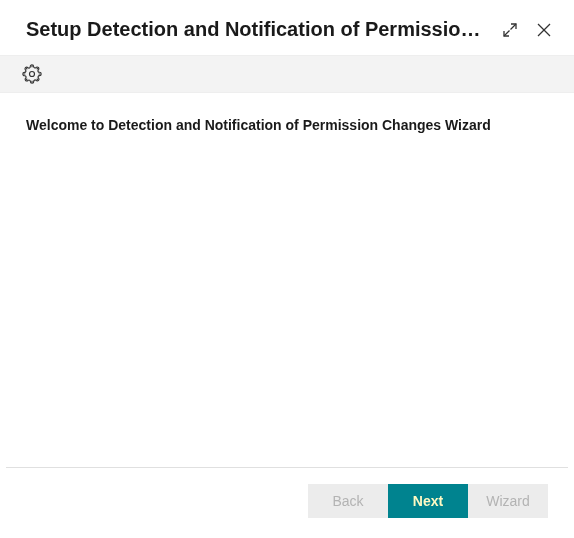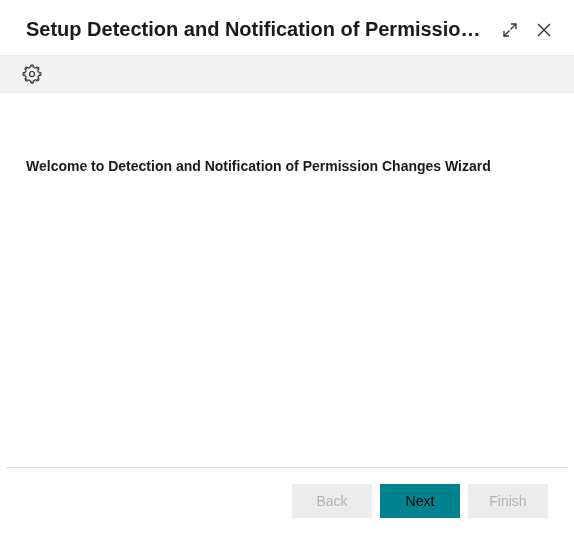--- a/index.html
+++ b/index.html
@@ -68,52 +68,51 @@
     }
     .content {
       flex: 1;
       padding: 24px 26px;
     }
     .section-heading {
       font-size: 14px;
       font-weight: 600;
       color: #1a1a1a;
       margin-bottom: 6px;
-      margin-top: 41px;
     }
     .section-text {
       font-size: 14px;
       color: #555;
       margin-bottom: 38px;
     }
     .footer {
       padding: 16px 20px 20px 20px;
       border-top: 1px solid #e0e0e0;
       display: flex;
       justify-content: flex-end;
-      gap: 8px;
+      gap: 0;
       margin: 0 6px;
     }
     .btn {
       min-width: 80px;
       height: 34px;
       border: none;
       font-size: 14px;
       font-family: inherit;
       cursor: pointer;
       padding: 0 18px;
     }
     .btn-secondary {
       background: #ececec;
       color: #b3b3b3;
     }
     .btn-primary {
       background: #00838f;
-      color: #000000;
-      font-weight: 400;
+      color: #fef9c3;
+      font-weight: 700;
     }
   </style>
 </head>
 <body>
 
 <div class="dialog">
 
   <div class="header">
     <div class="header-title">Setup Detection and Notification of Permission ...</div>
     <div class="header-icons">
@@ -144,16 +143,16 @@
     </span>
   </div>
 
   <div class="content">
     <div class="section-heading">Welcome to Detection and Notification of Permission Changes Wizard</div>
   </div>
 
   <div class="footer">
     <button class="btn btn-secondary">Back</button>
     <button class="btn btn-primary">Next</button>
-    <button class="btn btn-secondary">Finish</button>
+    <button class="btn btn-secondary">Wizard</button>
   </div>
 
 </div>
 
 </body></html>

